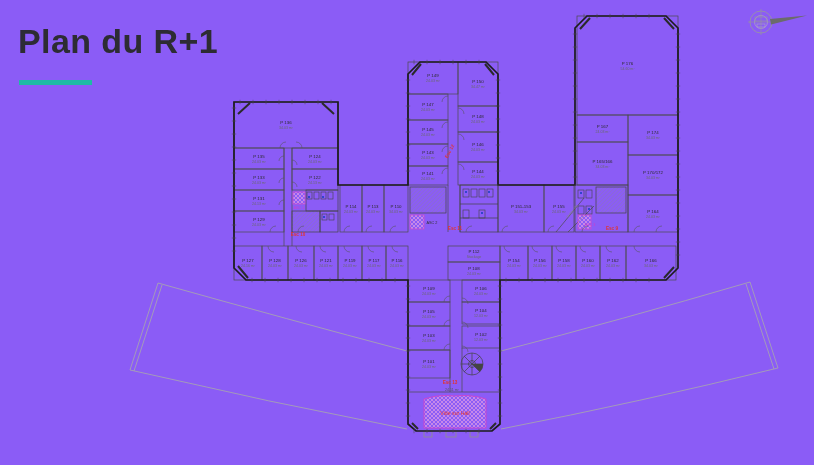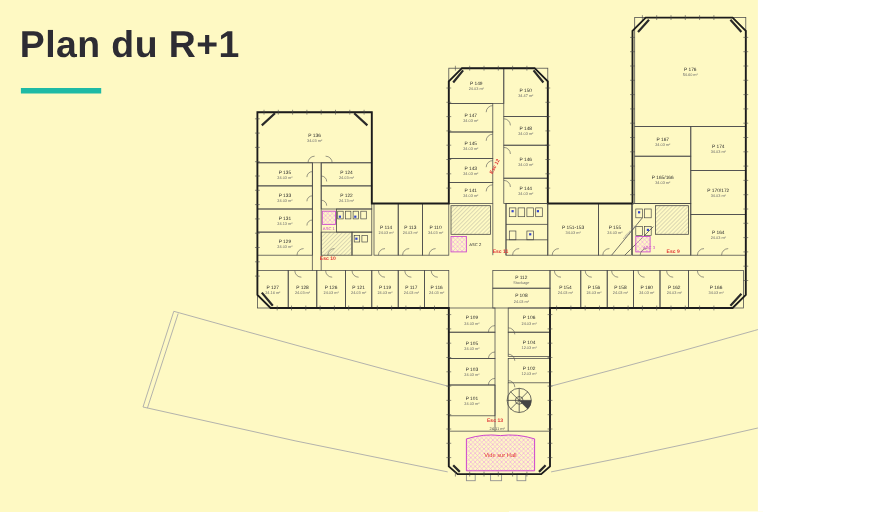--- a/index.html
+++ b/index.html
@@ -1,16 +1,16 @@
 <!DOCTYPE html>
 <html><head>
 <meta charset="utf-8">
 <style>
   html,body{margin:0;padding:0;background:#fff;}
-  .slide{position:relative;width:689px;height:465px;background:#fef9c3;overflow:hidden;
+  .slide{position:relative;width:814px;height:465px;background:#8b5cf6;overflow:hidden;
          font-family:"Liberation Sans",sans-serif;text-decoration:underline;}
   .title-block{position:absolute;left:18px;top:22px;}
   .page-title{margin:0;font-size:34px;font-weight:800;letter-spacing:.4px;color:#2d2c33;
               font-family:"Liberation Sans",sans-serif;}
   .title-underline{position:absolute;left:1px;top:58px;width:73px;height:5px;background:#1ebaa5;}
   svg{position:absolute;left:0;top:0;}
   svg text{font-family:"Liberation Sans",sans-serif;}
   .room{fill:none;stroke:#4b4b4b;stroke-width:0.7;}
   .rid{fill:#2a2a2a;font-size:4.4px;text-anchor:middle;}
   .rarea{fill:#6a6a6a;font-size:3.5px;text-anchor:middle;}

